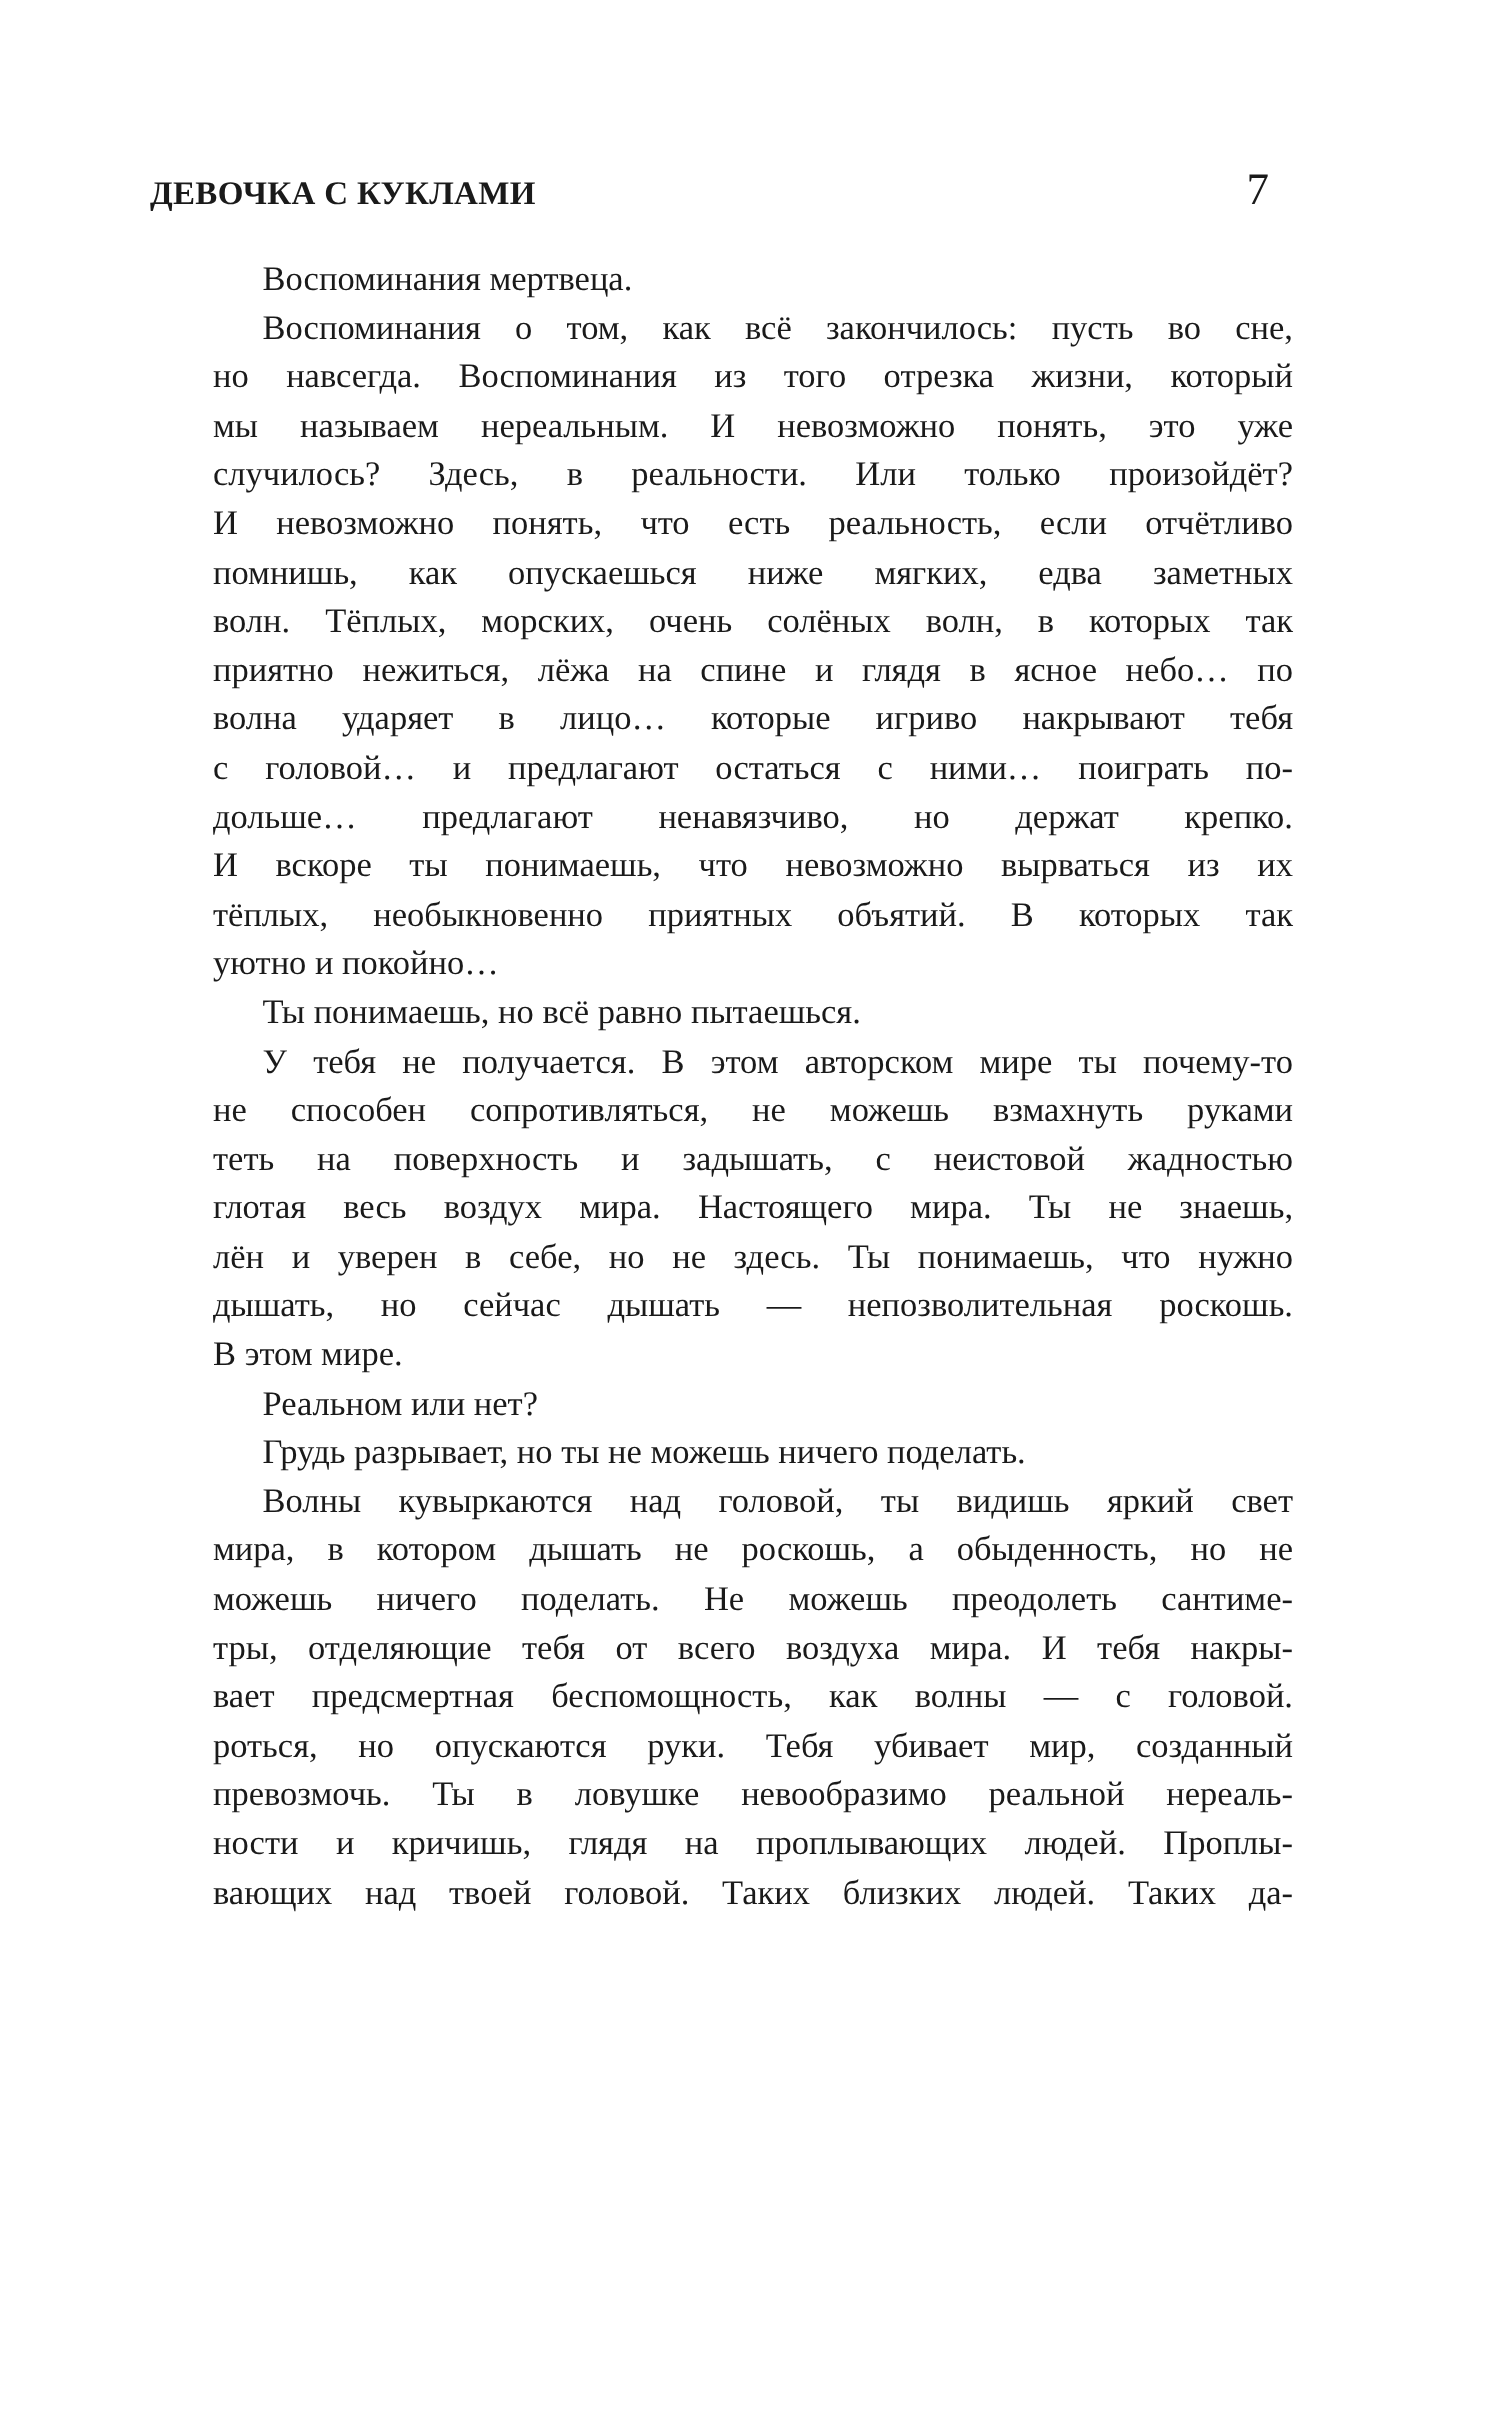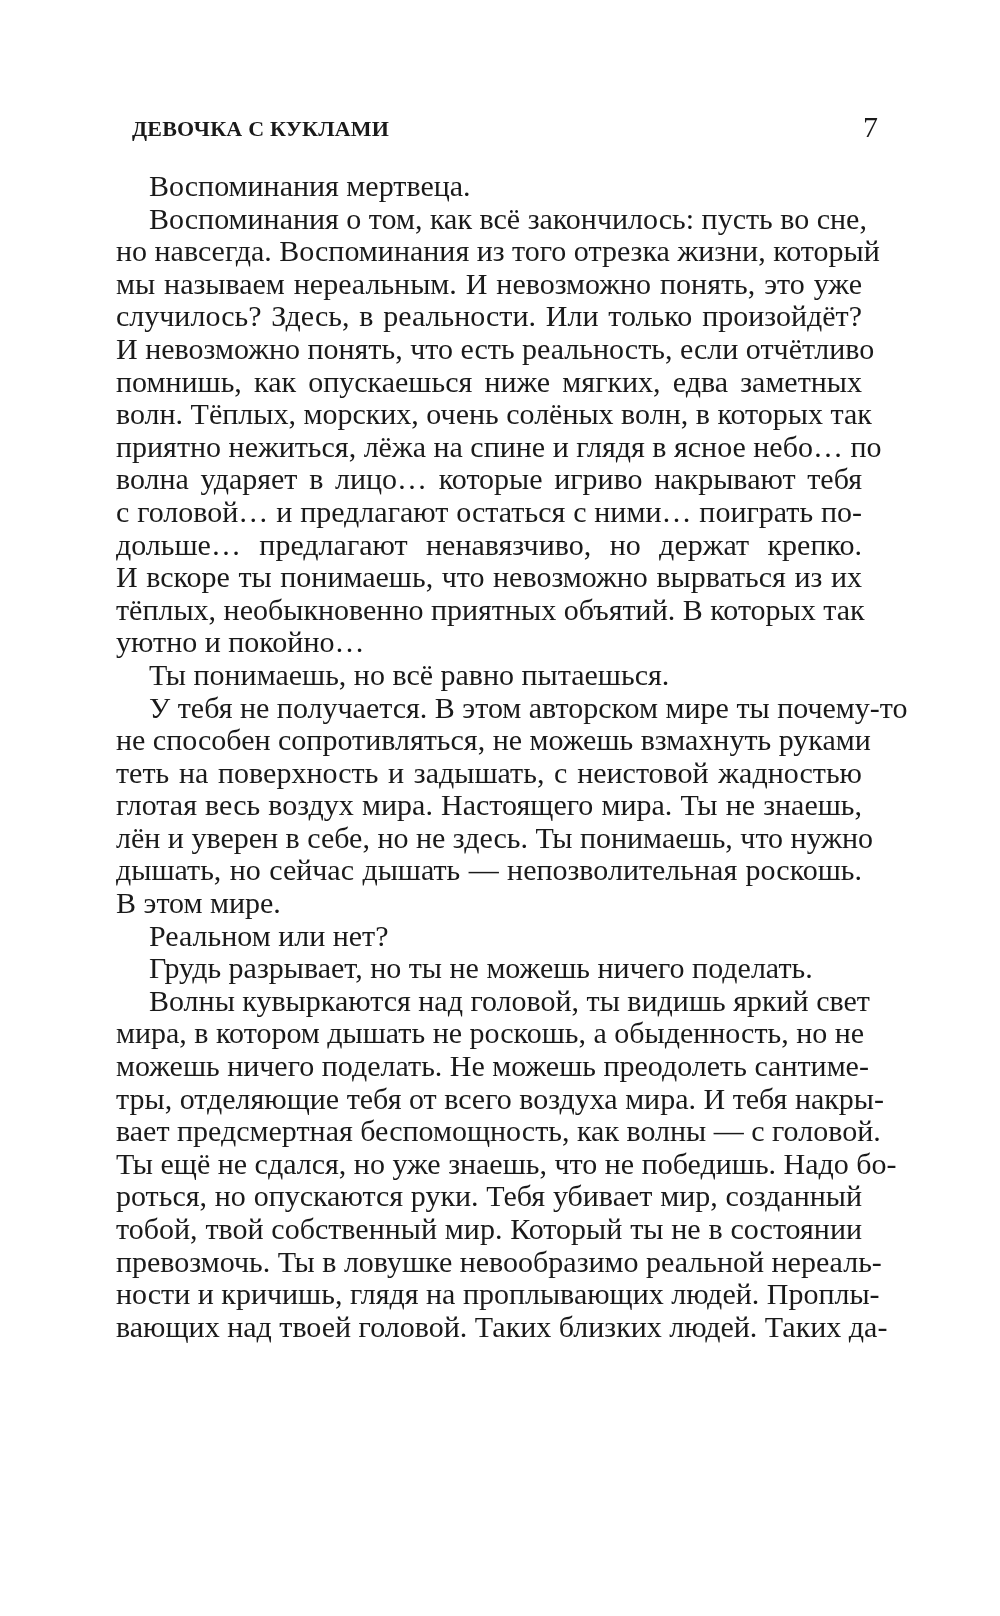--- a/index.html
+++ b/index.html
@@ -16,21 +16,21 @@
       font-family: "Liberation Serif", "DejaVu Serif", serif;
     }
     .page {
       position: absolute;
       left: 0; top: 0;
       width: 1000px;
       height: 1616px;
     }
     .running-head {
       position: absolute;
-      left: 132px;
+      left: 100px;
       top: 112px;
       width: 746px;
       height: 36px;
     }
     .running-title {
       position: absolute;
       left: 0;
       top: 4px;
       font-size: 22px;
       font-weight: bold;
@@ -46,25 +46,26 @@
     .body-text {
       position: absolute;
       left: 116px;
       top: 170px;
       width: 746px;
     }
     .line {
       display: block;
       height: 32.6px;
       line-height: 32.6px;
-      font-size: 30px;
+      font-size: 23px;
       white-space: nowrap;
       text-align: justify;
       text-align-last: justify;
       overflow: visible;
+      margin-left: 26px;
     }
     .line.last {
       text-align-last: left;
     }
     .line.indent {
       padding-left: 33px;
     }
   </style>
 </head>
 <body>
@@ -99,20 +100,18 @@
     <span class="line">лён и уверен в себе, но не здесь. Ты понимаешь, что нужно</span>
     <span class="line">дышать, но сейчас дышать — непозволительная роскошь.</span>
     <span class="line last">В этом мире.</span>
     <span class="line indent last">Реальном или нет?</span>
     <span class="line indent last">Грудь разрывает, но ты не можешь ничего поделать.</span>
     <span class="line indent">Волны кувыркаются над головой, ты видишь яркий свет</span>
     <span class="line">мира, в котором дышать не роскошь, а обыденность, но не</span>
     <span class="line">можешь ничего поделать. Не можешь преодолеть сантиме-</span>
     <span class="line">тры, отделяющие тебя от всего воздуха мира. И тебя накры-</span>
     <span class="line">вает предсмертная беспомощность, как волны — с головой.</span>
-    <span class="line">Ты ещё не сдался, но уже знаешь, что не победишь. Надо бо-</span>
     <span class="line">роться, но опускаются руки. Тебя убивает мир, созданный</span>
-    <span class="line">тобой, твой собственный мир. Который ты не в состоянии</span>
     <span class="line">превозмочь. Ты в ловушке невообразимо реальной нереаль-</span>
     <span class="line">ности и кричишь, глядя на проплывающих людей. Проплы-</span>
     <span class="line">вающих над твоей головой. Таких близких людей. Таких да-</span>
   </div>
 </div>
 
 </body></html>

